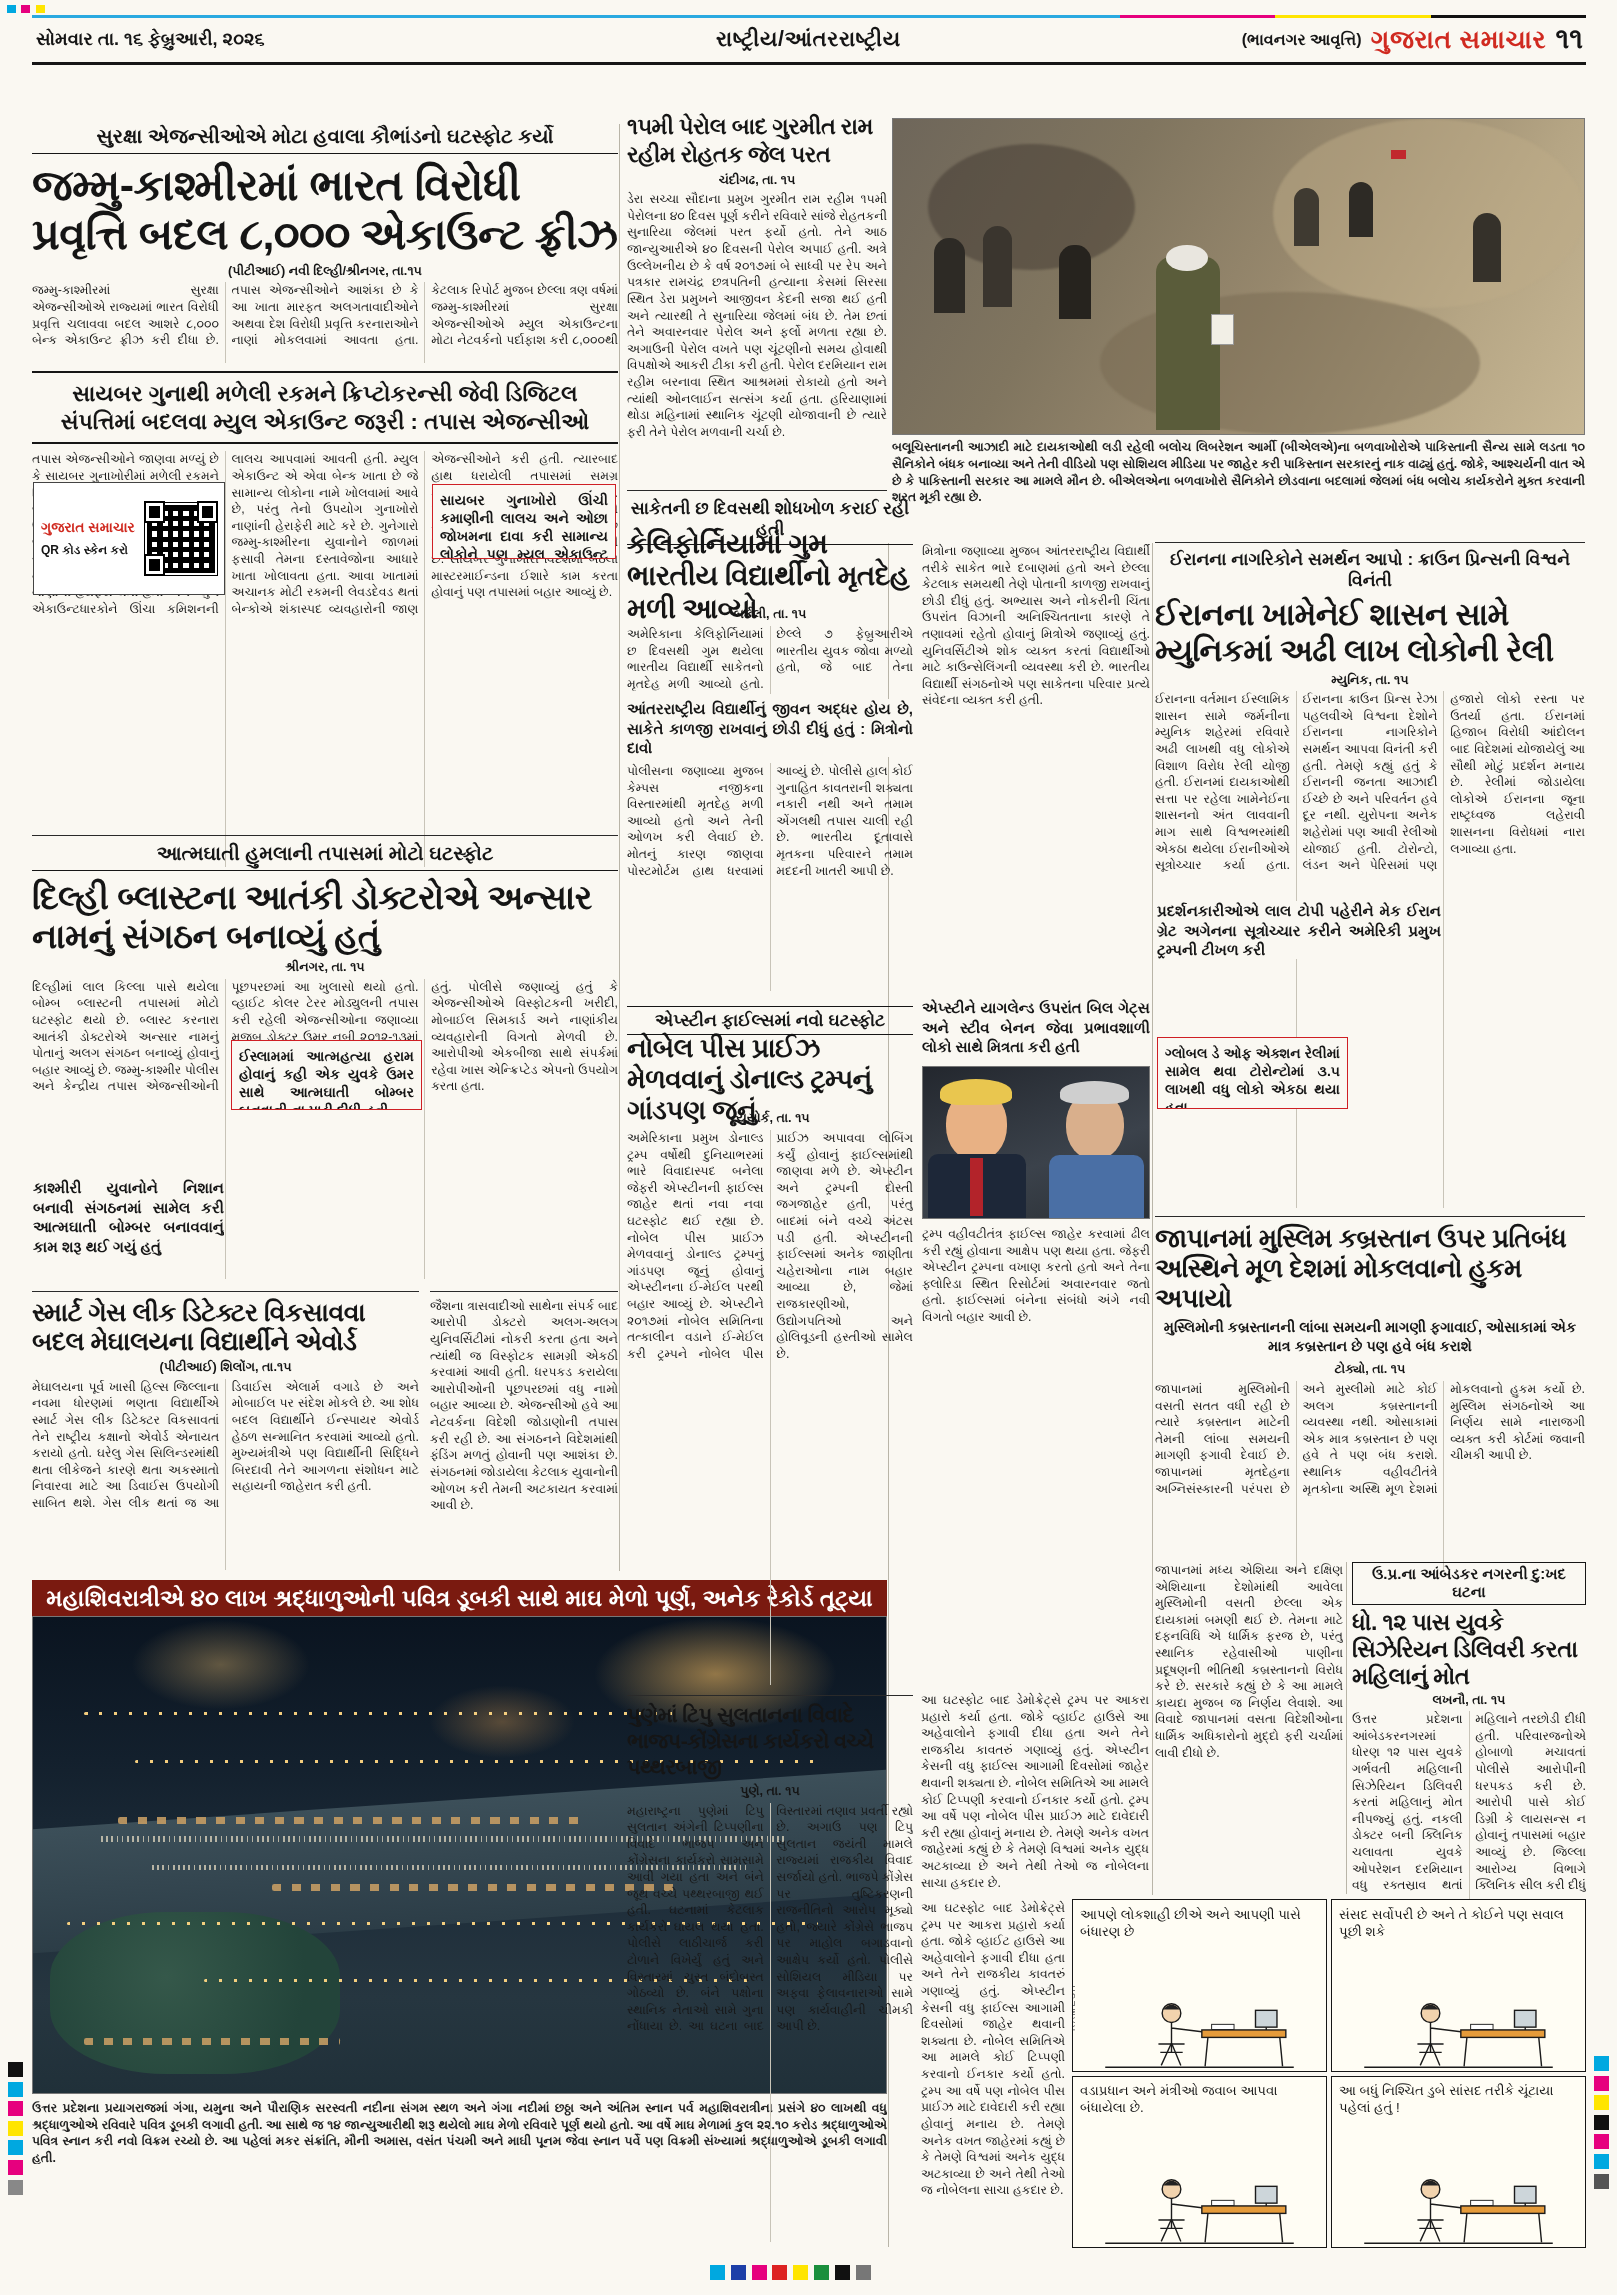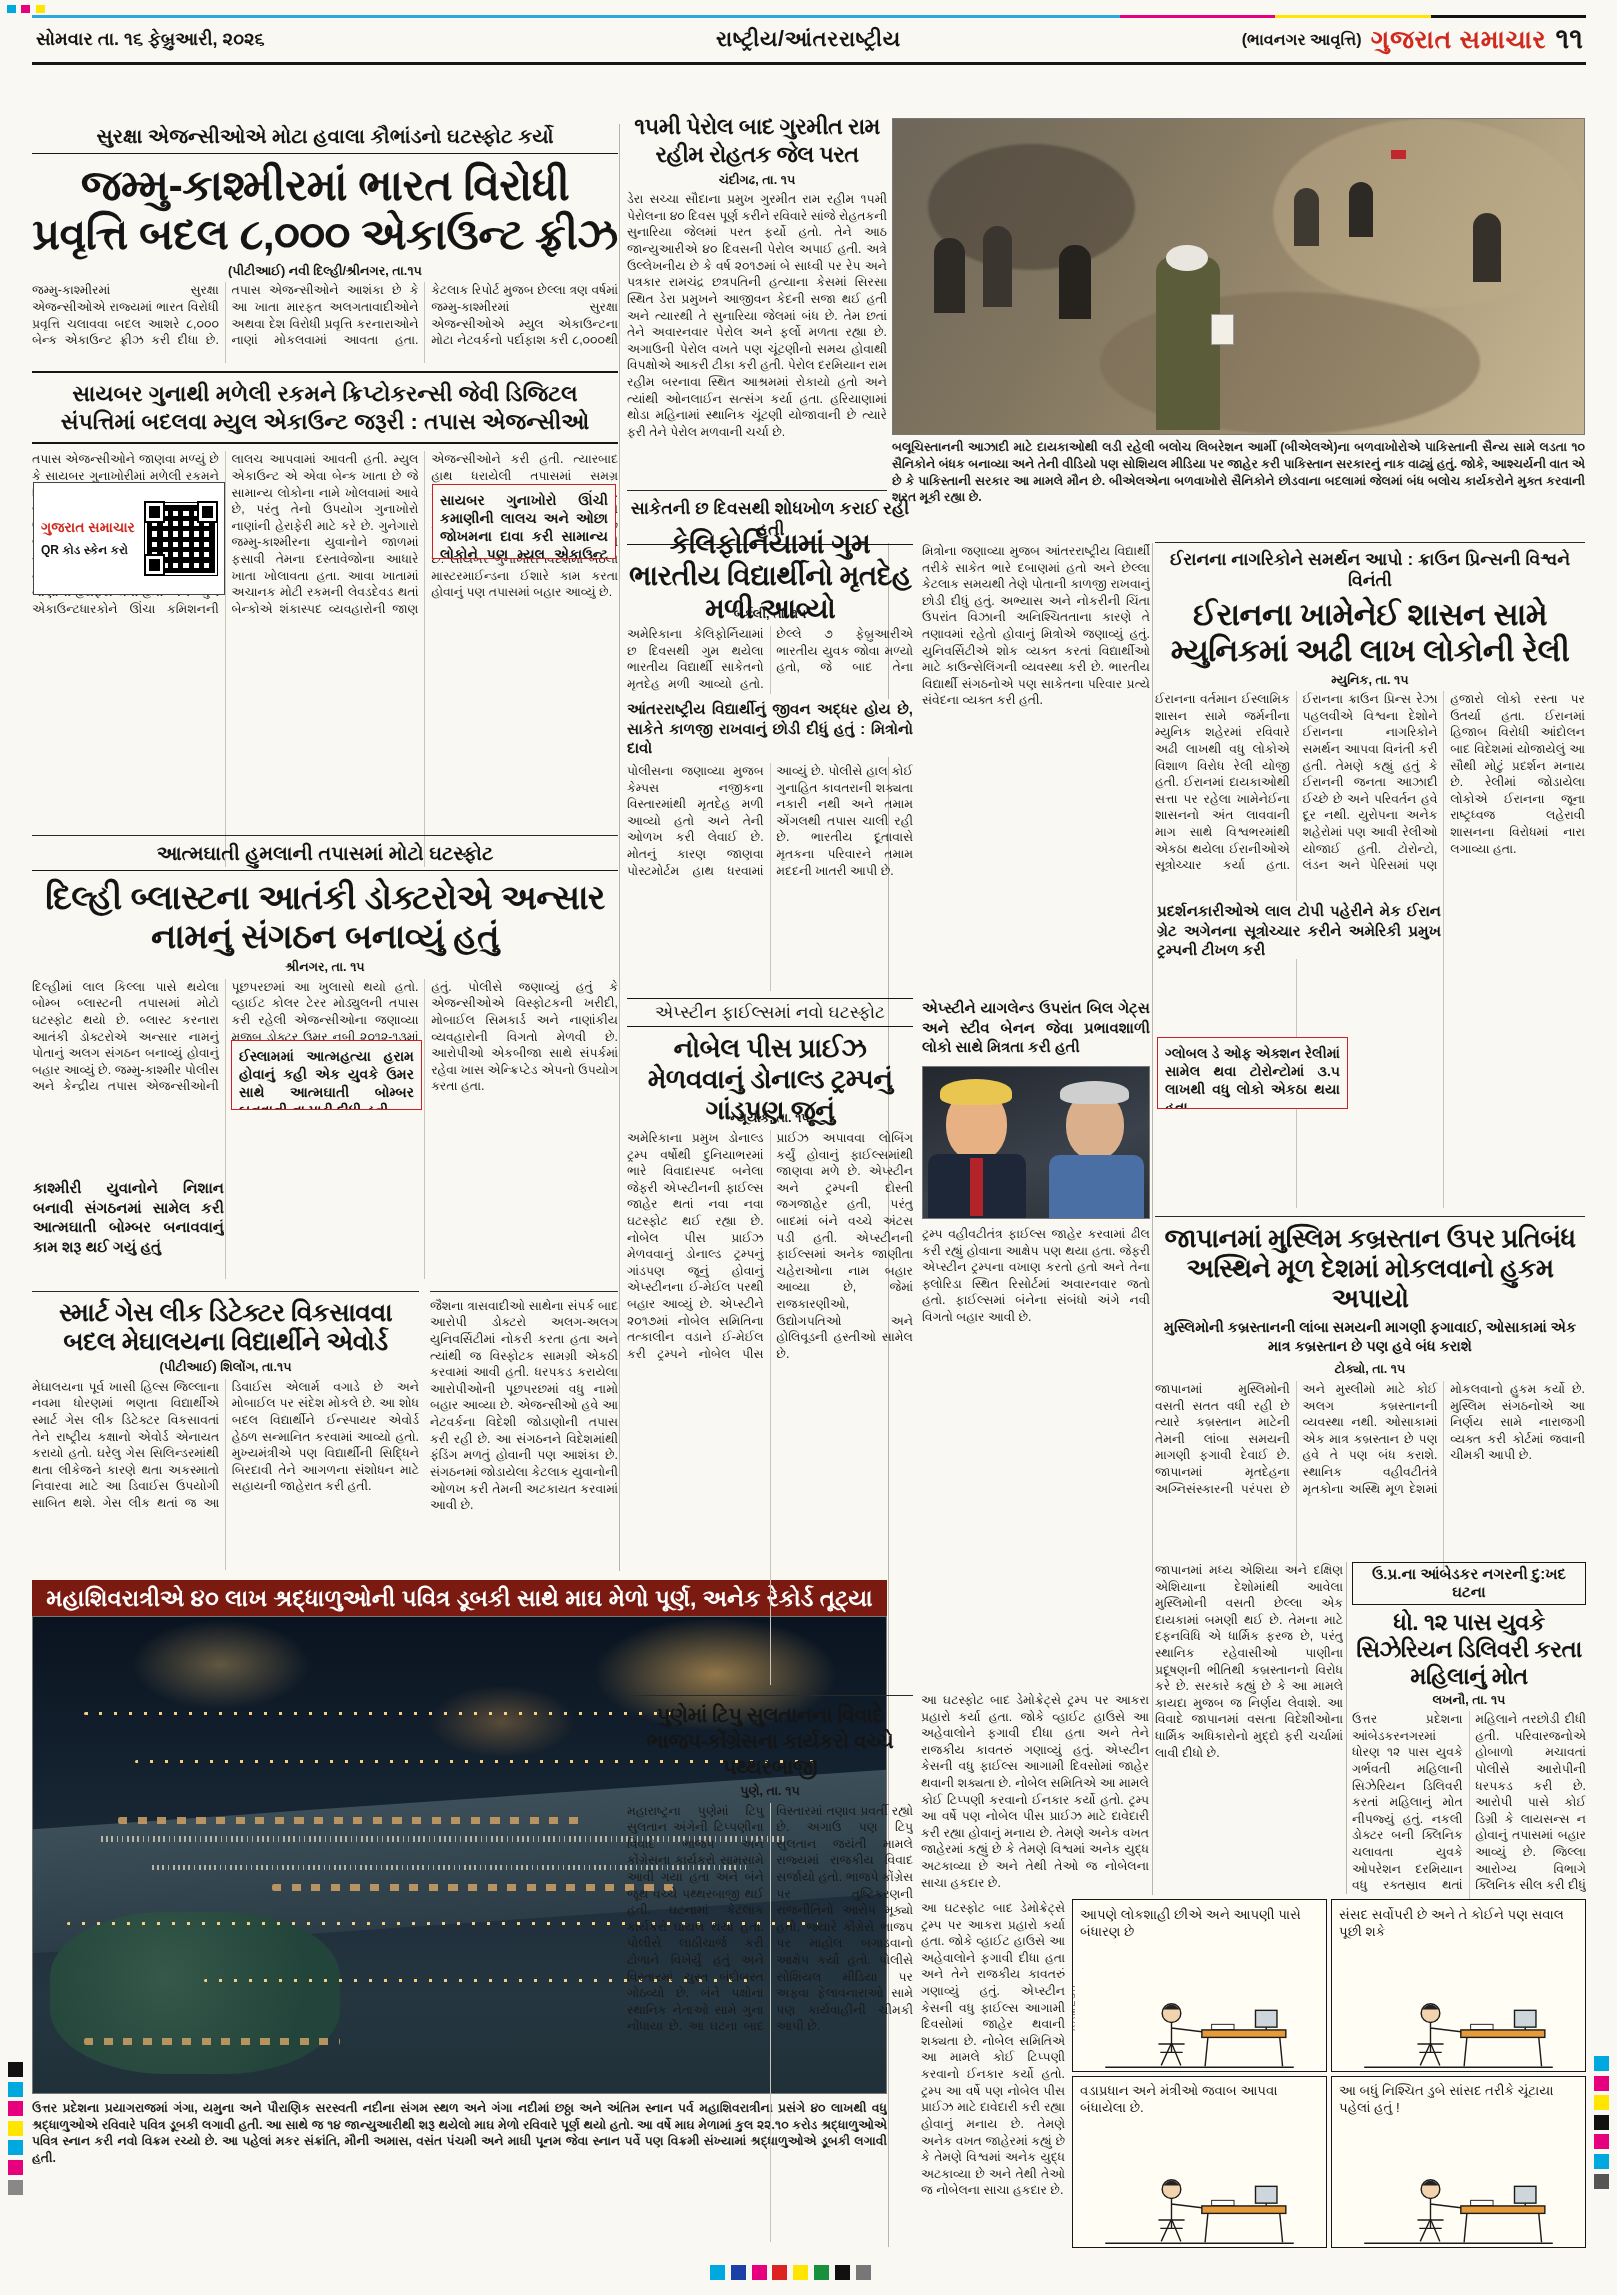--- a/index.html
+++ b/index.html
@@ -13,21 +13,21 @@
   .hdr-date{position:absolute;left:36px;top:29px;font-size:18px;font-weight:bold}
   .hdr-section{position:absolute;left:0;top:26.6px;width:100%;text-align:center;font-size:21.4px;font-weight:bold;letter-spacing:0.6px}
   .hdr-right{position:absolute;right:34px;top:23px;display:flex;align-items:center;gap:9.2px}
   .hdr-edition{font-size:16px;font-weight:bold}
   .hdr-brand{font-size:25.4px;font-weight:bold;color:#d02a20;letter-spacing:0.6px}
   .hdr-pageno{font-size:28px;font-weight:bold}
   .hdr-rule{position:absolute;left:32px;top:62px;width:1554px;height:2.9px;background:#161616}
   
   .kick{font-weight:bold;text-align:center;font-size:20px;border-bottom:1.7px solid #161616;padding-bottom:4.6px;margin-bottom:7px;line-height:1.2}
   .kick.sm{font-size:17.3px;border-bottom-width:1.2px}
-  .hl{font-weight:bold;text-align:center;letter-spacing:-0.6px;line-height:1.16}
+  .hl{font-weight:bold;letter-spacing:-0.6px;line-height:1.16}
   .dl{font-weight:bold;text-align:center;font-size:12.7px;margin:3.5px 0}
   .body-txt{font-size:12.4px;line-height:1.34;text-align:justify;overflow:hidden;color:#181818}
   .cols3{column-count:3;column-gap:12.7px;column-rule:0.6px solid #c8c4b8}
   .cols2{column-count:2;column-gap:12.7px;column-rule:0.6px solid #c8c4b8}
   .deck{font-weight:bold;font-size:15px;line-height:1.3;text-align:justify;background:#faf8f2;overflow:hidden}
   .deck.ctr{text-align:center}
   .hibox{border:1.7px solid #cf1f24;padding:5.8px 7px;font-weight:bold;font-size:14px;line-height:1.3;
          text-align:justify;background:#faf8f2;overflow:hidden}
   .subhead{border-top:2.3px solid #161616;border-bottom:2.3px solid #161616;padding:7px 4.6px;margin:8px 0 7px 0;
            font-size:22px;font-weight:bold;text-align:center;line-height:1.25}
@@ -174,21 +174,21 @@
     <div class="abs kick sm" style="left:0;top:0;width:286px">સાકેતની છ દિવસથી શોધખોળ કરાઈ રહી હતી</div>
     <div class="abs hl" style="left:0;top:30px;width:286px;font-size:28px">કેલિફોર્નિયામાં ગુમ ભારતીય વિદ્યાર્થીનો મૃતદેહ મળી આવ્યો</div>
     <div class="abs dl" style="left:0;top:105px;width:286px">બર્કલી, તા. ૧૫</div>
     <div class="abs body-txt cols2" style="left:0;top:128px;width:286px;height:68px">અમેરિકાના કેલિફોર્નિયામાં છ દિવસથી ગુમ થયેલા ભારતીય વિદ્યાર્થી સાકેતનો મૃતદેહ મળી આવ્યો હતો. છેલ્લે ૭ ફેબ્રુઆરીએ ભારતીય યુવક જોવા મળ્યો હતો, જે બાદ તેના પરિવારજનોએ પોલીસને જાણ કરી હતી.</div>
     <div class="abs deck" style="left:0;top:201px;width:286px;height:58px">આંતરરાષ્ટ્રીય વિદ્યાર્થીનું જીવન અદ્ધર હોય છે, સાકેતે કાળજી રાખવાનું છોડી દીધું હતું : મિત્રોનો દાવો</div>
     <div class="abs body-txt cols2" style="left:0;top:265px;width:286px;height:228px">પોલીસના જણાવ્યા મુજબ કેમ્પસ નજીકના વિસ્તારમાંથી મૃતદેહ મળી આવ્યો હતો અને તેની ઓળખ કરી લેવાઈ છે. મોતનું કારણ જાણવા પોસ્ટમોર્ટમ હાથ ધરવામાં આવ્યું છે. પોલીસે હાલ કોઈ ગુનાહિત કાવતરાની શક્યતા નકારી નથી અને તમામ એંગલથી તપાસ ચાલી રહી છે. ભારતીય દૂતાવાસે મૃતકના પરિવારને તમામ મદદની ખાતરી આપી છે.</div>
     <div class="abs body-txt" style="left:295px;top:45px;width:228px;height:448px">મિત્રોના જણાવ્યા મુજબ આંતરરાષ્ટ્રીય વિદ્યાર્થી તરીકે સાકેત ભારે દબાણમાં હતો અને છેલ્લા કેટલાક સમયથી તેણે પોતાની કાળજી રાખવાનું છોડી દીધું હતું. અભ્યાસ અને નોકરીની ચિંતા ઉપરાંત વિઝાની અનિશ્ચિતતાના કારણે તે તણાવમાં રહેતો હોવાનું મિત્રોએ જણાવ્યું હતું. યુનિવર્સિટીએ શોક વ્યક્ત કરતાં વિદ્યાર્થીઓ માટે કાઉન્સેલિંગની વ્યવસ્થા કરી છે. ભારતીય વિદ્યાર્થી સંગઠનોએ પણ સાકેતના પરિવાર પ્રત્યે સંવેદના વ્યક્ત કરી હતી.</div>
   </div>
 
   <div class="abs" style="left:627px;top:998px;width:523px;height:690px">
-    <div class="abs" style="left:0;top:0;width:286px;border-top:1.2px solid #161616;border-bottom:1.2px solid #161616;padding:2.9px 0;font-weight:normal;font-size:17.3px;text-align:center">એપ્સ્ટીન ફાઈલ્સમાં નવો ઘટસ્ફોટ</div>
+    <div class="abs" style="left:0;top:8px;width:286px;border-top:1.2px solid #161616;border-bottom:1.2px solid #161616;padding:2.9px 0;font-weight:bold;font-size:17.3px;text-align:center">એપ્સ્ટીન ફાઈલ્સમાં નવો ઘટસ્ફોટ</div>
     <div class="abs hl" style="left:0;top:35px;width:286px;font-size:26.6px">નોબેલ પીસ પ્રાઈઝ મેળવવાનું ડોનાલ્ડ ટ્રમ્પનું ગાંડપણ જૂનું</div>
     <div class="abs dl" style="left:0;top:109px;width:286px">ન્યૂયોર્ક, તા. ૧૫</div>
     <div class="abs body-txt cols2" style="left:0;top:132px;width:286px;height:555px">અમેરિકાના પ્રમુખ ડોનાલ્ડ ટ્રમ્પ વર્ષોથી દુનિયાભરમાં ભારે વિવાદાસ્પદ બનેલા જેફરી એપ્સ્ટીનની ફાઈલ્સ જાહેર થતાં નવા નવા ઘટસ્ફોટ થઈ રહ્યા છે. નોબેલ પીસ પ્રાઈઝ મેળવવાનું ડોનાલ્ડ ટ્રમ્પનું ગાંડપણ જૂનું હોવાનું એપ્સ્ટીનના ઈ-મેઈલ પરથી બહાર આવ્યું છે. એપ્સ્ટીને ૨૦૧૭માં નોબેલ સમિતિના તત્કાલીન વડાને ઈ-મેઈલ કરી ટ્રમ્પને નોબેલ પીસ પ્રાઈઝ અપાવવા લોબિંગ કર્યું હોવાનું ફાઈલ્સમાંથી જાણવા મળે છે. એપ્સ્ટીન અને ટ્રમ્પની દોસ્તી જગજાહેર હતી, પરંતુ બાદમાં બંને વચ્ચે અંટસ પડી હતી. એપ્સ્ટીનની ફાઈલ્સમાં અનેક જાણીતા ચહેરાઓના નામ બહાર આવ્યા છે, જેમાં રાજકારણીઓ, ઉદ્યોગપતિઓ અને હોલિવૂડની હસ્તીઓ સામેલ છે.</div>
     <div class="abs deck" style="left:295px;top:0;width:228px;height:65px">એપ્સ્ટીને યાગલેન્ડ ઉપરાંત બિલ ગેટ્સ અને સ્ટીવ બેનન જેવા પ્રભાવશાળી લોકો સાથે મિત્રતા કરી હતી</div>
     <div class="abs photo ph-trump" style="left:295px;top:68px;width:228px;height:153px">
       <div class="face" style="left:23px;top:22px;width:61px;height:72px;background:#e8b184"></div>
       <div class="abs" style="left:17.3px;top:11.6px;width:72px;height:26px;background:#e9c64f;border-radius:50% 50% 30% 30%"></div>
       <div class="abs" style="left:4.6px;top:87px;width:98px;height:66px;background:#1d2738;border-radius:10.4px 10.4px 0 0"></div>
       <div class="abs" style="left:47px;top:91px;width:12.7px;height:58px;background:#b3232a"></div>
       <div class="face" style="left:143px;top:24px;width:58px;height:69px;background:#d9af8c"></div>

